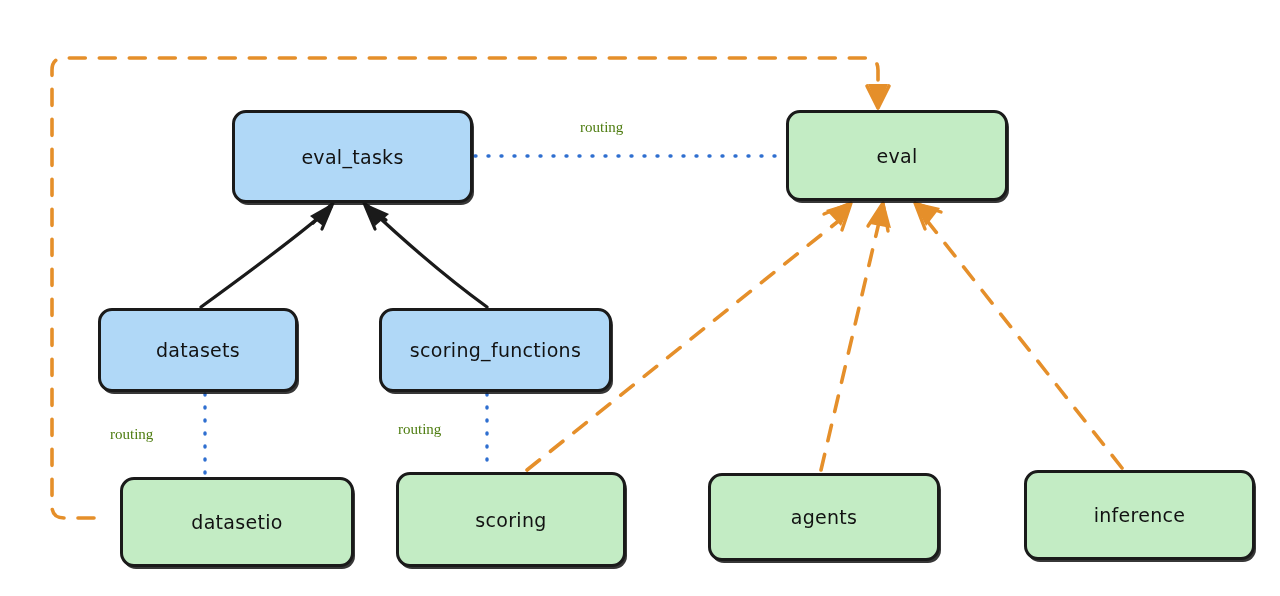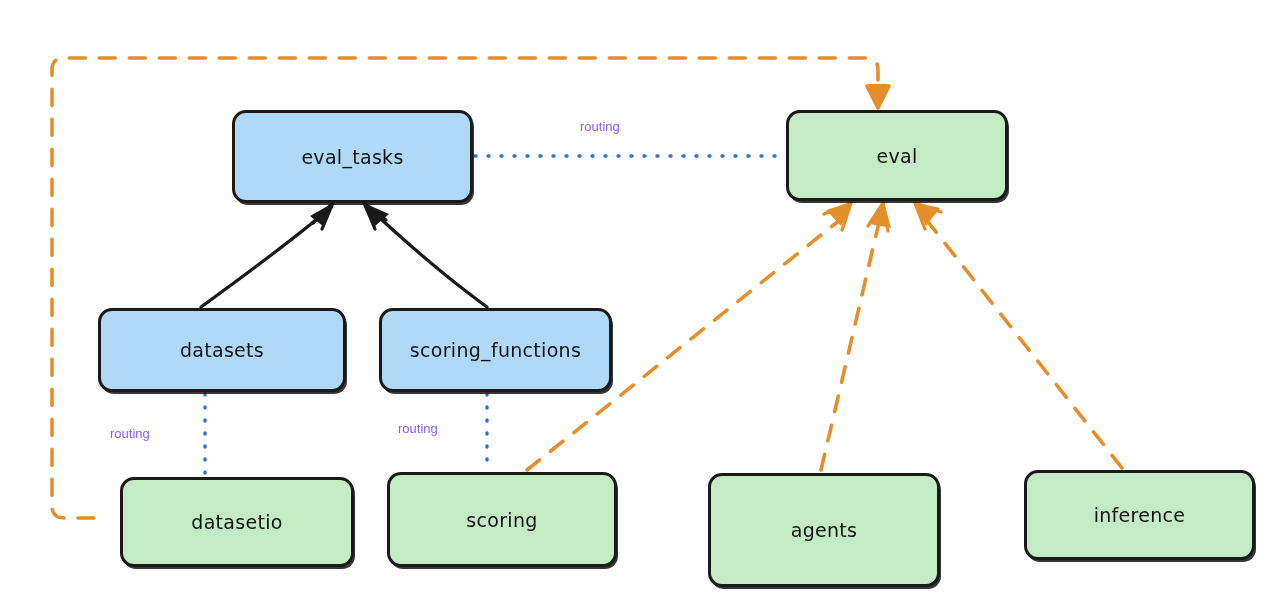--- a/index.html
+++ b/index.html
@@ -47,23 +47,23 @@
   .node-label {
     color: #121212;
     font-size: 19px;
     font-family: "DejaVu Sans", sans-serif;
     letter-spacing: 0.3px;
     white-space: nowrap;
     user-select: none;
   }
   .edge-label {
     position: absolute;
-    color: #8b5cf6;
-    font-size: 13px;
-    font-family: Liberation Sans, sans-serif;
+    color: #4d7c0f;
+    font-size: 15px;
+    font-family: Liberation Serif, serif;
     white-space: nowrap;
     z-index: 4;
     user-select: none;
   }
 </style>
 </head>
 <body>
 
 <div id="diagram-canvas">
 
@@ -119,37 +119,37 @@
   </svg>
 
   <div class="node provider" style="left:786px; top:110px; width:222px; height:91px;">
     <span class="node-label">eval</span>
   </div>
 
   <div class="node api" style="left:232px; top:110px; width:241px; height:93px;">
     <span class="node-label">eval_tasks</span>
   </div>
 
-  <div class="node api" style="left:98px; top:308px; width:248px; height:84px;">
+  <div class="node api" style="left:98px; top:308px; width:200px; height:84px;">
     <span class="node-label">datasets</span>
   </div>
 
   <div class="node api" style="left:379px; top:308px; width:233px; height:84px;align-items:center;">
     <span class="node-label">scoring_functions</span>
   </div>
 
   <div class="node provider" style="left:96px; top:477px; width:234px; height:90px;margin-left:24px;">
     <span class="node-label">datasetio</span>
   </div>
 
-  <div class="node provider" style="left:387px; top:472px; width:230px; height:95px;">
+  <div class="node provider" style="left:396px; top:472px; width:230px; height:95px;">
     <span class="node-label">scoring</span>
   </div>
 
-  <div class="node provider" style="left:708px; top:473px; width:232px; height:114px;">
+  <div class="node provider" style="left:708px; top:473px; width:232px; height:88px;">
     <span class="node-label">agents</span>
   </div>
 
   <div class="node provider" style="left:1024px; top:470px; width:231px; height:90px;">
     <span class="node-label">inference</span>
   </div>
 
   <div class="edge-label" style="left:580px; top:119px;">routing</div>
 
   <div class="edge-label" style="left:110px; top:426px;">routing</div>

